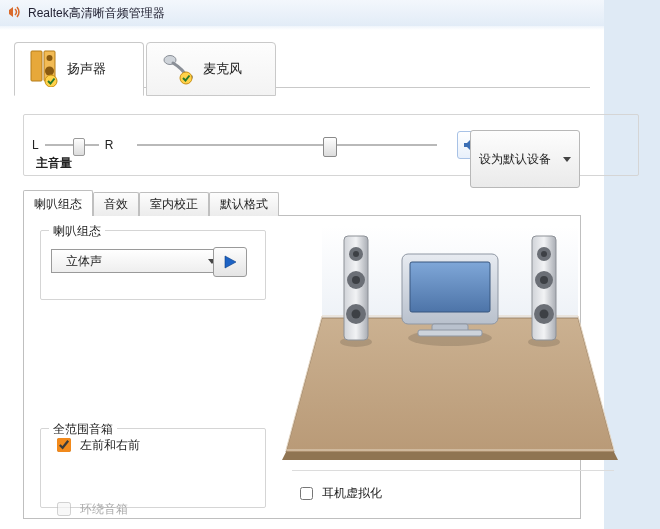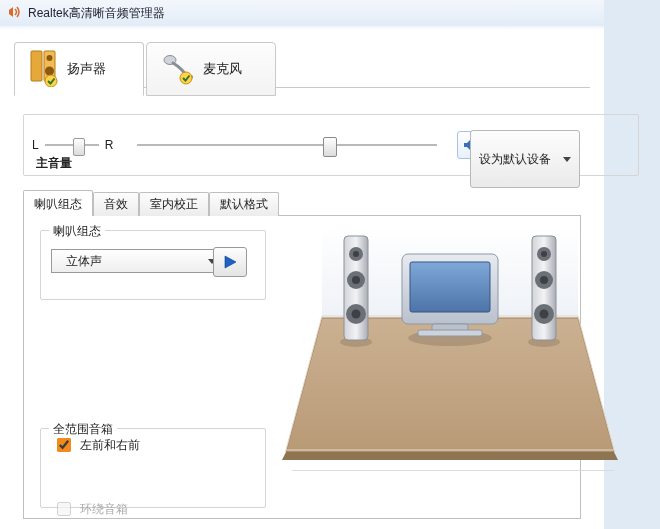--- a/index.html
+++ b/index.html
@@ -153,20 +153,24 @@
           <span>左前和右前</span>
         </label>
         <label class="chk disabled">
           <input type="checkbox" disabled="" style="">
           <span>环绕音箱</span>
         </label>
       </div>
 
       <div class="stage-sep"></div>
 
+      <label class="hpv">
+        <input type="checkbox" style="">
+        <span>耳机虚拟化</span>
+      </label>
 
       <div class="stage">
         <svg viewBox="0 0 336 238">
           <defs>
             <linearGradient id="floor" x1="0" y1="0" x2="0" y2="1">
               <stop offset="0" stop-color="#cbb191"></stop>
                 <stop offset="1" stop-color="#b99a77"></stop>
             </linearGradient>
             <linearGradient id="wall" x1="0" y1="0" x2="0" y2="1">
               <stop offset="0" stop-color="#ffffff"></stop>

